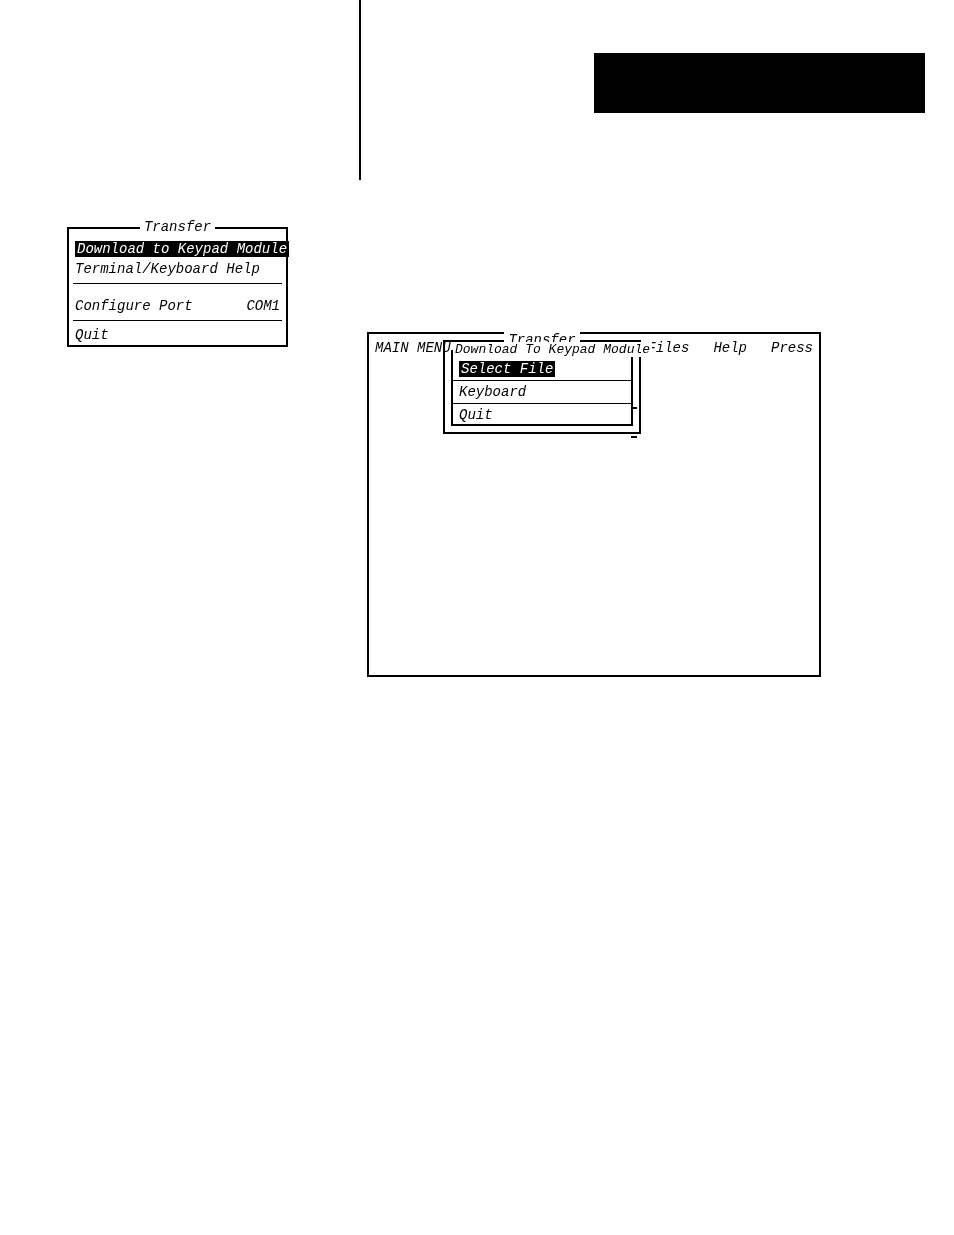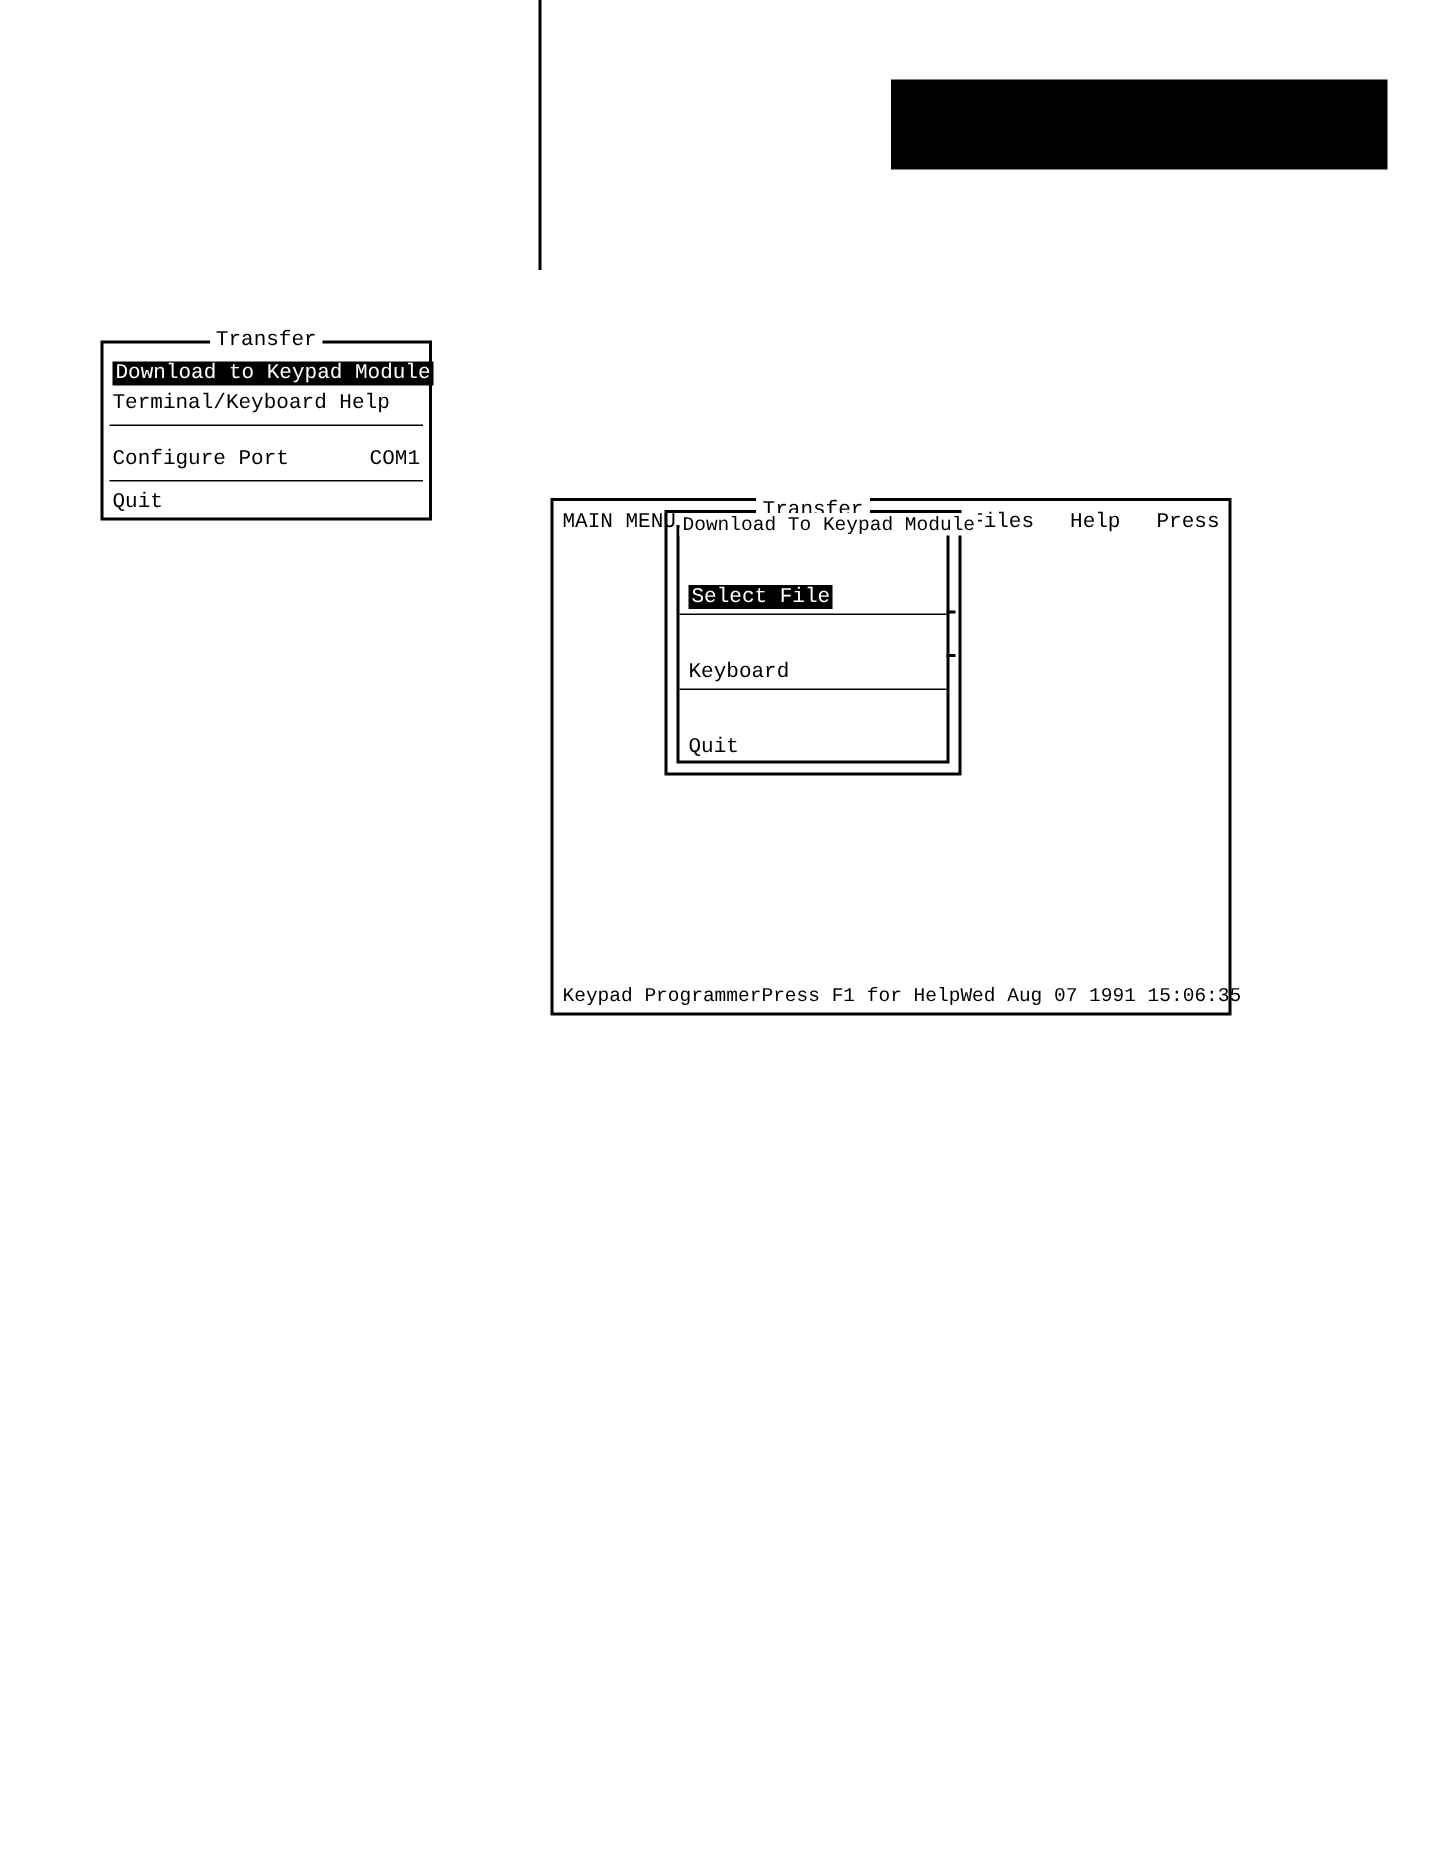--- a/index.html
+++ b/index.html
@@ -4,21 +4,21 @@
 <style>
   * { box-sizing: border-box; }
   html, body {
     margin: 0; padding: 0;
     width: 954px; height: 1235px;
     background: #fff;
     font-family: "Courier New", monospace;
     font-size: 14px;
     color: #000;
   }
-  .page { position: relative; width: 954px; height: 1067px; }
+  .page { position: relative; width: 954px; height: 1067px; font-style: italic; }
 
   
   .vert-rule {
     position: absolute;
     left: 359px; top: 0;
     width: 2px; height: 180px;
     background: #000;
   }
   .black-box {
     position: absolute;
@@ -85,21 +85,21 @@
     margin: 0 6px 6px 6px;
     border: 2px solid #000;
     padding-top: 8px;
   }
   .inner-download .legend {
     position: absolute; top: -10px; left: 0; right: 0; text-align: center;
     font-size: 13px;
     white-space: nowrap;
   }
   .inner-download .legend span { background: #fff; padding: 0 2px; }
-  .id-row { padding: 1px 6px; margin-top: 29px; }
+  .id-row { padding: 1px 6px; }
   .id-row.sel span { background: #000; color: #fff; padding: 0 2px; }
   .id-sep { border-top: 1px solid #000; margin: 2px 0; }
   .tick-right {
     position: absolute; right: -6px; width: 6px; height: 2px; background: #000;
   }
   .tick-sep1 { top: 55px; }
   .tick-sep2 { top: 84px; }
 
   .statusbar {
     position: absolute;
@@ -150,20 +150,15 @@
         <div class="id-row sel"><span>Select File</span></div>
         <div class="id-sep"></div>
         <div class="id-row">Keyboard</div>
         <div class="id-sep"></div>
         <div class="id-row">Quit</div>
         <div class="tick-right tick-sep1"></div>
         <div class="tick-right tick-sep2"></div>
       </div>
     </div>
 
-    <div class="statusbar">
-      <span class="sb-left">Keypad Programmer</span>
-      <span class="sb-mid">Press F1 for Help</span>
-      <span class="sb-right">Wed Aug 07 1991 15:06:35</span>
-    </div>
   </div>
 
 </div>
 
 </body></html>

